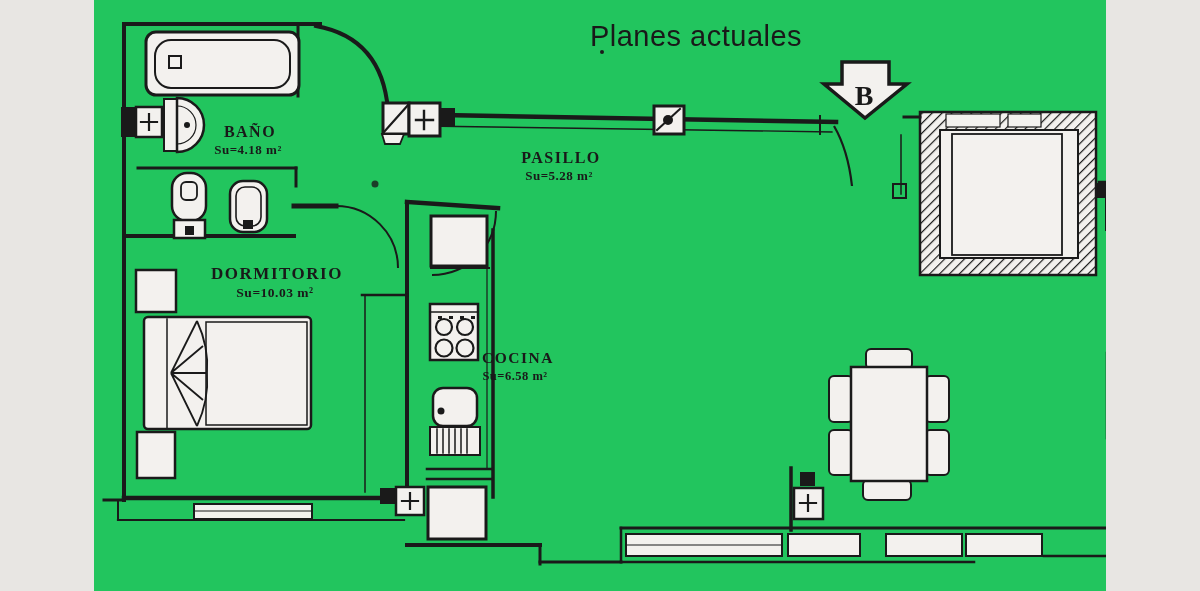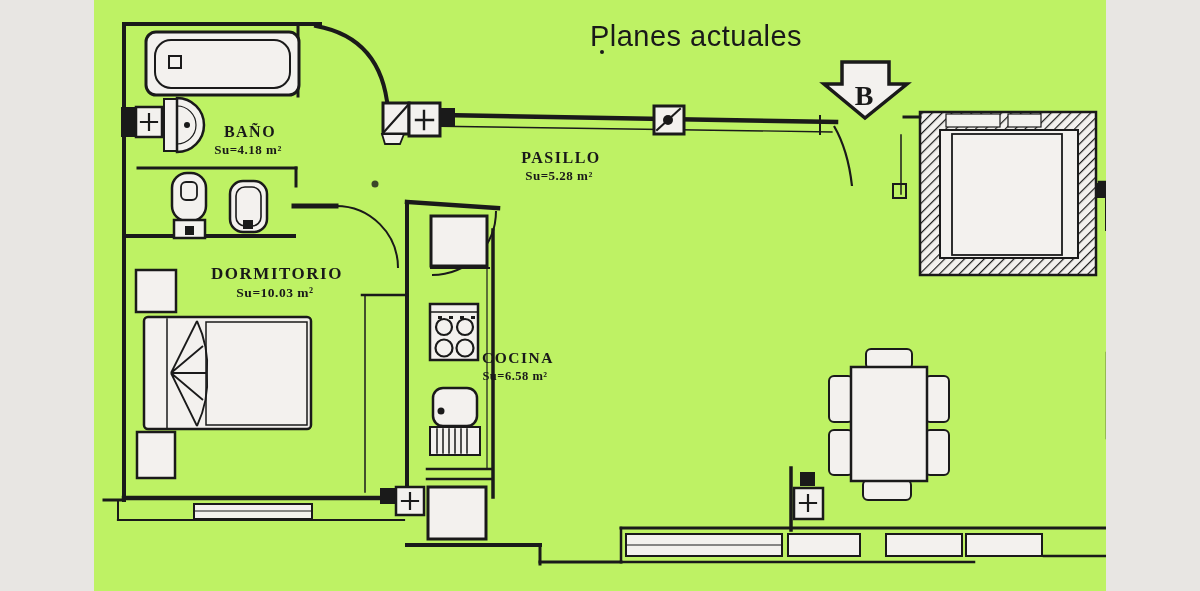--- a/index.html
+++ b/index.html
@@ -1,18 +1,18 @@
 <!DOCTYPE html>
 <html><head>
 <meta charset="utf-8">
 <style>
   html,body{margin:0;padding:0;background:#e8e6e3;}
   .sheet{
     position:relative;width:1012px;height:591px;margin:0 auto;
-    background:#bef264;overflow:hidden;
+    background:#22c55e;overflow:hidden;
     font-family:"Liberation Sans",sans-serif;
   }
   svg{position:absolute;left:0;top:0;}
   .wall{stroke:#1a1a1a;fill:none;stroke-linecap:square;}
   .fix{stroke:#1a1a1a;fill:#f3f1ee;}
   .fixn{stroke:#1a1a1a;fill:none;}
   .ink{fill:#1a1a1a;stroke:none;}
   text{fill:#191919;}
   .rname{font-family:"Liberation Serif",serif;font-weight:bold;letter-spacing:1.5px;}
   .rarea{font-family:"Liberation Serif",serif;font-weight:bold;letter-spacing:0.5px;}

